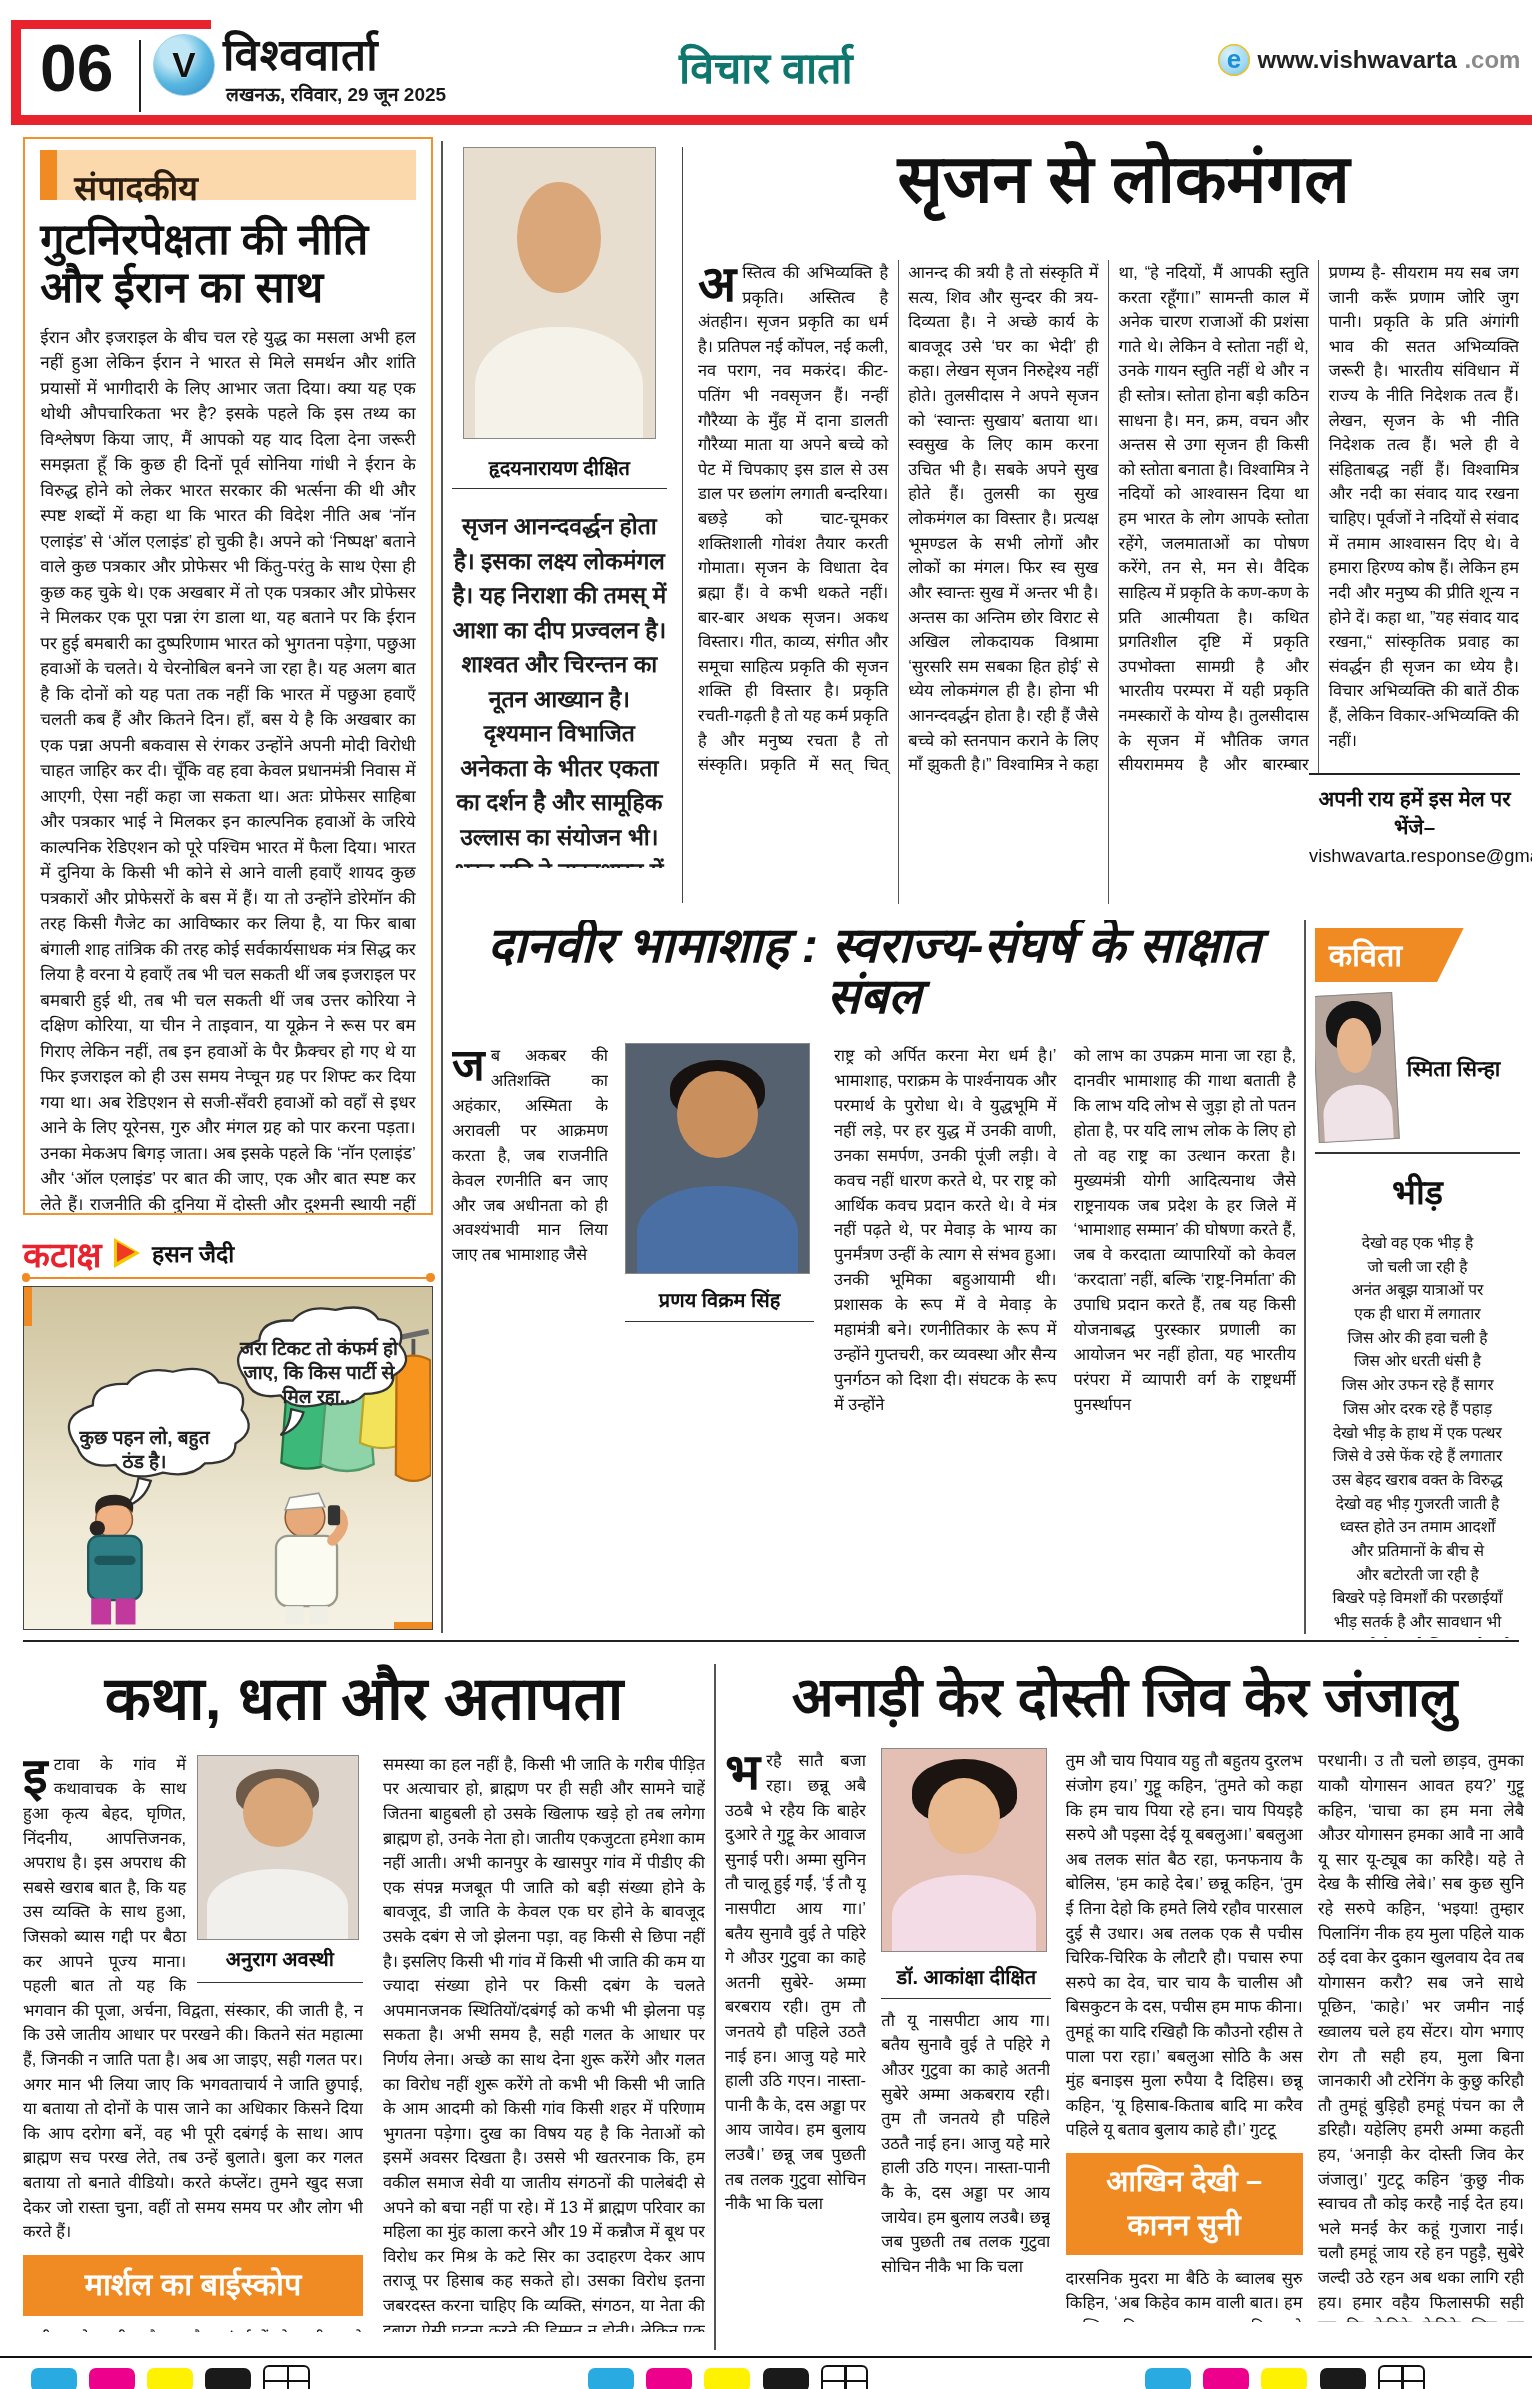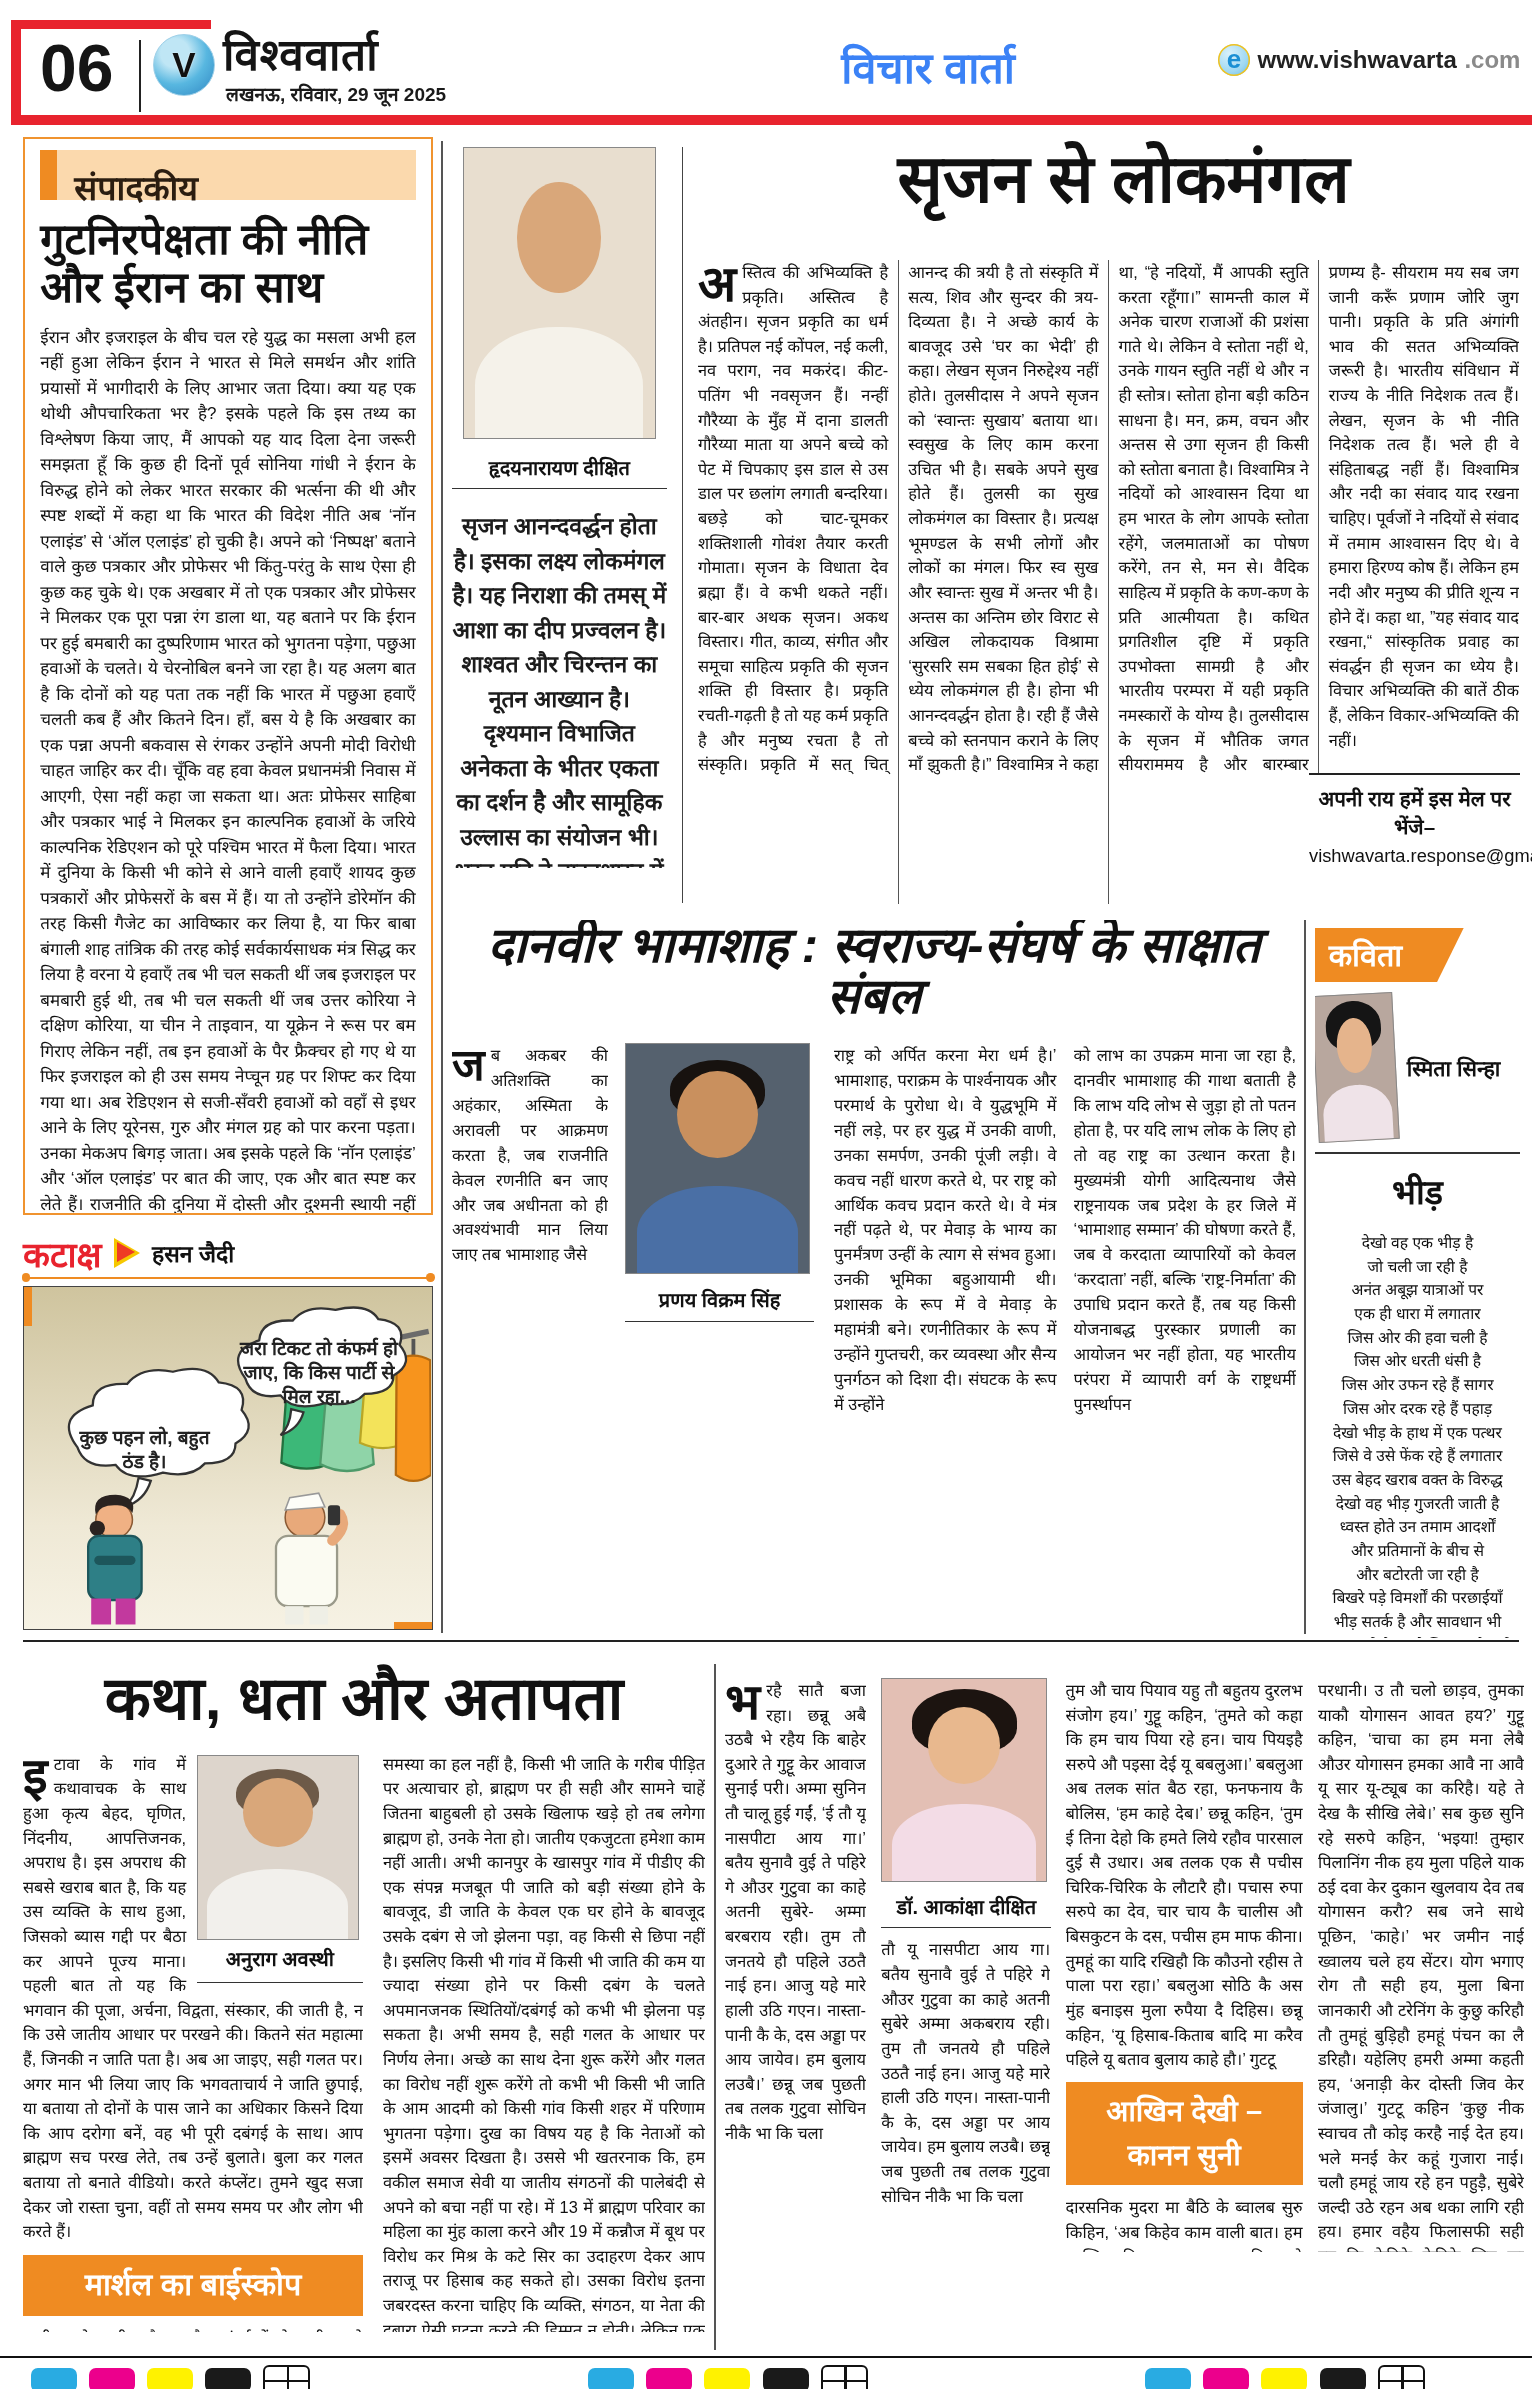--- a/index.html
+++ b/index.html
@@ -9,21 +9,21 @@
   
   .red{background:#e8232e;}
   .pagenum{font-size:66px;font-weight:bold;line-height:1;color:#151515;}
   .hdr-vbar{width:2.3px;background:#222;}
   .logo{width:60px;height:60px;border-radius:50%;
         background:radial-gradient(circle at 35% 30%,#bfe6f5 0 25%,#58b7e0 55%,#2f86c2 100%);
         border:1.5px solid #9fd0e8;display:flex;align-items:center;justify-content:center;}
   .logo-v{font-size:35px;font-weight:bold;color:#111;text-shadow:0 0 1.5px #fff;}
   .papername{font-size:44px;font-weight:bold;letter-spacing:0.8px;color:#141414;}
   .dateline{font-size:19px;font-weight:bold;color:#1a1a1a;}
-  .sectiontitle{font-size:43px;font-weight:bold;color:#3b82f6;text-align:right;}
+  .sectiontitle{font-size:43px;font-weight:bold;color:#0f766e;text-align:left;}
   .website{font-size:24px;font-weight:bold;color:#222;display:flex;align-items:center;gap:7.6px;}
   .website .tld{color:#8a8a8a;}
   .ie-icon{width:32px;height:32px;border-radius:50%;
            background:radial-gradient(circle at 35% 30%,#d9f1fb,#9fd8f2 60%,#59b7e6);
            color:#1b8fd4;font-weight:bold;font-size:26px;line-height:30.5px;text-align:center;
            box-shadow:0 0 0 1.5px #f3c21c inset;}
   
   .vrule{width:1.5px;background:#555;}
   .hrule{background:#222;}
   .just{text-align:justify;}
@@ -277,20 +277,21 @@
         <div class="inset-label" style="font-size:30.5px;">मार्शल का बाईस्कोप</div>
         <span>कभी अपने जातीय गौरव, और दबंगई में तो कभी अपने सत्ताई अहंकार, और संख्या बल के नशे में। फिर क्या फर्क हुआ उनमें और तुममें। तुम्हें तो अपने श्रेष्ठ होने का घमंड और गलतफहमी है। दिखाते सही तरीका समाज के सामने रखते, कानूनी तरीका। बेवजह जातीय खाई को इतना गहरा खोद दिया कि उसमें नेताओं को चुनावी उम्मीदें दिखने लगीं। एक गांव के दो चार परिवार के लड़कों के कृत्य को सनातन, हिंदू मानने का वीभत्स परिणाम भोगना बता रहे हैं, वोटों के सौदागर। व्हाट्सएप यूनिवर्सिटी के बेपढे तो सोशल मीडिया पर जो कह रहे हैं, उसपर तो उनके मां बाप को ही शर्म आ जाएगी। मान लिया कि इस घटिया कृत्य से चंद लोगों को वोटो की फसल दिख रही है, लेकिन मौका तो तुमने दिया। लेकिन यह</span>
       </div>
       <div class="bt-col just" style="flex:1;">समस्या का हल नहीं है, किसी भी जाति के गरीब पीड़ित पर अत्याचार हो, ब्राह्मण पर ही सही और सामने चाहें जितना बाहुबली हो उसके खिलाफ खड़े हो तब लगेगा ब्राह्मण हो, उनके नेता हो। जातीय एकजुटता हमेशा काम नहीं आती। अभी कानपुर के खासपुर गांव में पीडीए की एक संपन्न मजबूत पी जाति को बड़ी संख्या होने के बावजूद, डी जाति के केवल एक घर होने के बावजूद उसके दबंग से जो झेलना पड़ा, वह किसी से छिपा नहीं है। इसलिए किसी भी गांव में किसी भी जाति की कम या ज्यादा संख्या होने पर किसी दबंग के चलते अपमानजनक स्थितियों/दबंगई को कभी भी झेलना पड़ सकता है। अभी समय है, सही गलत के आधार पर निर्णय लेना। अच्छे का साथ देना शुरू करेंगे और गलत का विरोध नहीं शुरू करेंगे तो कभी भी किसी भी जाति के आम आदमी को किसी गांव किसी शहर में परिणाम भुगतना पड़ेगा। दुख का विषय यह है कि नेताओं को इसमें अवसर दिखता है। उससे भी खतरनाक कि, हम वकील समाज सेवी या जातीय संगठनों की पालेबंदी से अपने को बचा नहीं पा रहे। में 13 में ब्राह्मण परिवार का महिला का मुंह काला करने और 19 में कन्नौज में बूथ पर विरोध कर मिश्र के कटे सिर का उदाहरण देकर आप तराजू पर हिसाब कह सकते हो। उसका विरोध इतना जबरदस्त करना चाहिए कि व्यक्ति, संगठन, या नेता की दुबारा ऐसी घटना करने की हिम्मत न होती। लेकिन एक गलत को दूसरे गलत से बैलेंस कर विवादों को जन्म देगा। आपके कानूनी लड़ाई की जय होगी, न कि किसी परिवार या जाति की। इंटर से एलएलएम तक की पढ़ाई, अनुभव, और योग्यता के चलते स्वतः आदर और शीश झुका लेते थे। हां उतनी ही विनम्रता से सामना करने को तैयार रहिए चाहे किसी भी जाति का माफिया, अफसर या नेता सामने मिलेगा। आम बोना ही पड़ेगा, अगर तय करना है कि, जमीन, मौका, लाभ और बबूल बोयेंगे या आने वाली नस्लों को /टिकारी/अलफांसो की फसल छोड़ेंगे।</div>
     </div>
   </div>
 
   <div class="abs vrule" style="left:714px;top:1664px;height:686px;"></div>
 
   <div class="abs" style="left:725px;top:1655px;width:799px;height:696px;overflow:hidden;">
+    <div class="an-head" style="margin-top:15.3px;">अनाड़ी केर दोस्ती जिव केर जंजालु</div>
     <div style="display:flex;gap:15.3px;margin-top:23px;height:574px;">
       <div class="bt-col just" style="width:141px;">
         <span class="dropcap">भ</span><span>रहै सातै बजा रहा। छन्नू अबै उठबै भे रहैय कि बाहेर दुआरे ते गुट्टू केर आवाज सुनाई परी। अम्मा सुनिन तौ चालू हुई गईं, ‘ई तौ यू नासपीटा आय गा।’ बतैय सुनावै वुई ते पहिरे गे औउर गुटुवा का काहे अतनी सुबेरे- अम्मा बरबराय रही। तुम तौ जनतये हौ पहिले उठतै नाई हन। आजु यहे मारे हाली उठि गएन। नास्ता-पानी कै के, दस अड्डा पर आय जायेव। हम बुलाय लउबै।’ छन्नू जब पुछती तब तलक गुटुवा सोचिन नीकै भा कि चला</span>
       </div>
       <div style="width:169px;">
         <div class="photo" style="width:164px;height:202px;background:#e3bfb4;">
           <div class="ph-hair" style="background:#1c1410;width:64%;left:18%;height:32%;top:5%;"></div>
           <div class="ph-head" style="background:#e8b88e;top:14%;"></div>
           <div class="ph-body" style="background:#f3dce6;"></div>
         </div>

